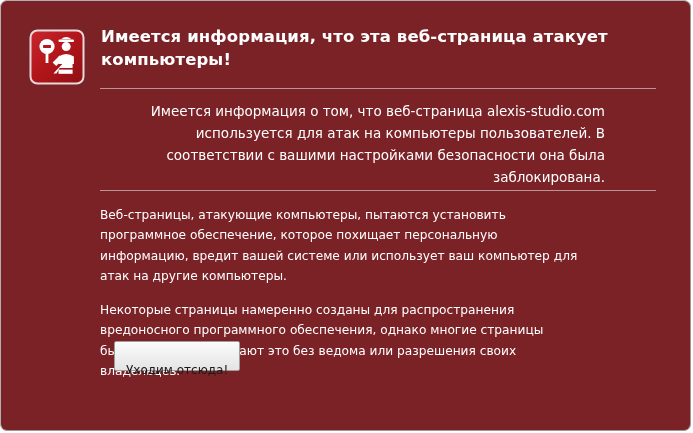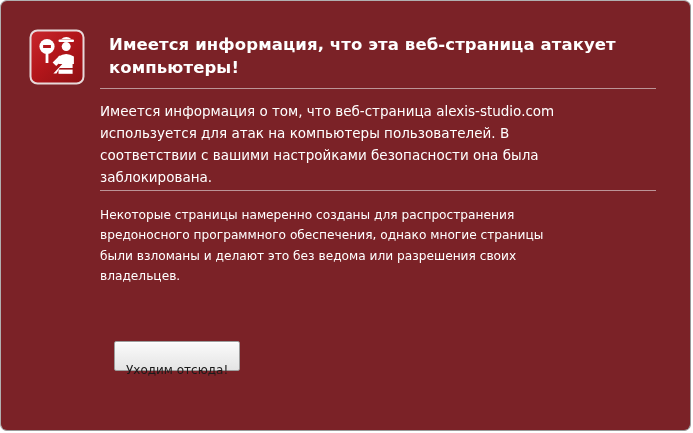--- a/index.html
+++ b/index.html
@@ -59,21 +59,21 @@
     margin: 24px 30px 0 15px;
     flex: 1 1 auto;
   }
 
   .warning-title {
     font-size: 16.5px;
     font-weight: bold;
     line-height: 1.42;
     letter-spacing: 0.1px;
     color: #ffffff;
-    margin: 8px;
+    margin: 0;
     max-width: 540px;
   }
 
   
   .rule {
     position: absolute;
     left: 99px;
     width: 556px;
     height: 1px;
     background: #c8a8ab;
@@ -89,20 +89,21 @@
     top: 100px;
     width: 560px;
   }
 
   .lead-para {
     font-size: 13.5px;
     line-height: 1.62;
     margin: 0 0 6px 0;
     max-width: 505px;
     color: #ffffff;
+    text-align: right;
   }
 
   .detail-block {
     position: absolute;
     left: 99px;
     top: 204px;
     width: 560px;
   }
 
   .detail-para {
@@ -183,20 +184,21 @@
 
   <div class="rule rule-top"></div>
 
   <div class="body-col">
     <p class="lead-para">Имеется информация о том, что веб-страница alexis-studio.com используется для атак на компьютеры пользователей. В соответствии с вашими настройками безопасности она была заблокирована.</p>
   </div>
 
   <div class="rule rule-mid"></div>
 
   <div class="detail-block">
+    <p class="detail-para">Веб-страницы, атакующие компьютеры, пытаются установить программное обеспечение, которое похищает персональную информацию, вредит вашей системе или использует ваш компьютер для атак на другие компьютеры.</p>
     <p class="detail-para">Некоторые страницы намеренно созданы для распространения вредоносного программного обеспечения, однако многие страницы были взломаны и делают это без ведома или разрешения своих владельцев.</p>
   </div>
 
   <div class="button-row">
     <button type="button" class="dlg-button">Уходим отсюда!</button>
   </div>
 
 </div>
 
 </body></html>

